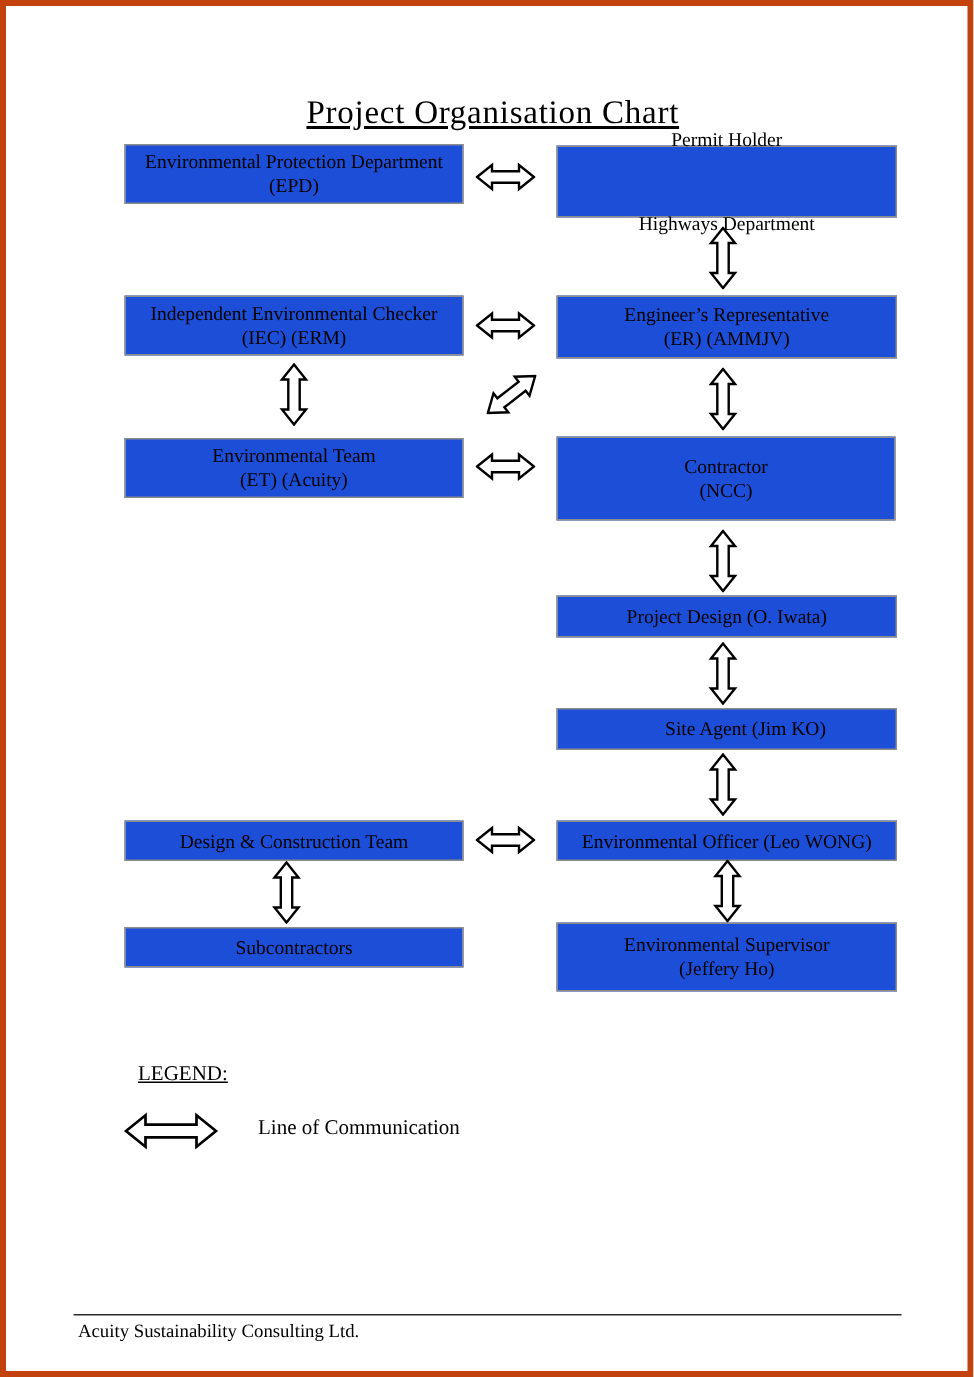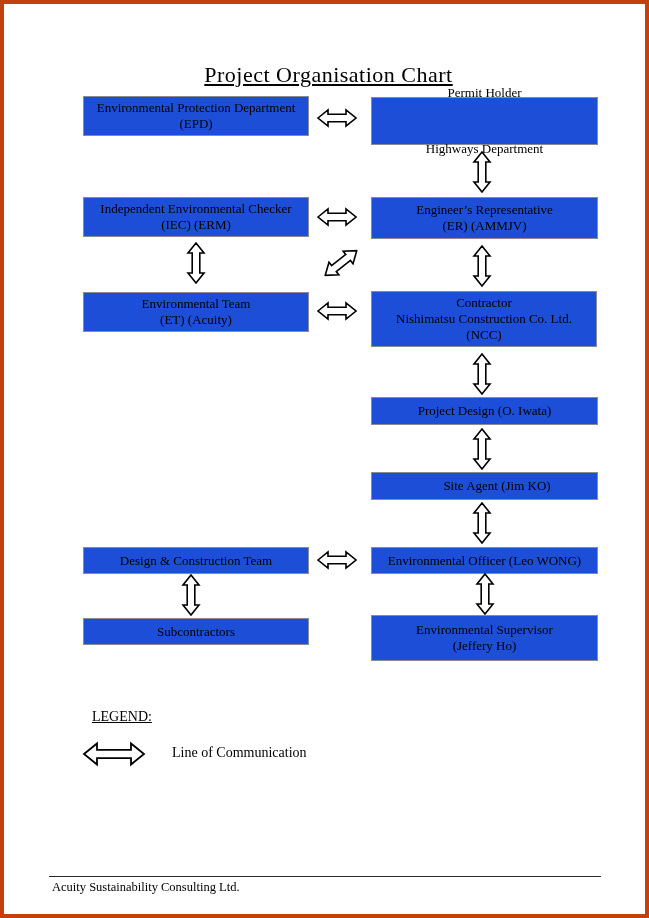--- a/index.html
+++ b/index.html
@@ -89,21 +89,20 @@
     <div>Engineer’s Representative</div>
     <div>(ER) (AMMJV)</div>
   </div>
 
   <div class="box" style="left:79px; top:288px; width:226px; height:40px;">
     <div>Environmental Team</div>
     <div>(ET) (Acuity)</div>
   </div>
   <div class="box" style="left:367px; top:287px; width:226px; height:56px;">
     <div>Contractor</div>
-    <div>Nishimatsu Construction Co. Ltd.</div>
     <div>(NCC)</div>
   </div>
 
   <div class="box" style="left:367px; top:393px; width:227px; height:28px;">
     <div>Project Design (O. Iwata)</div>
   </div>
   <div class="box" style="left:367px; top:468px; width:227px; height:28px;padding-left:29px;">
     <div>Site Agent (Jim KO)</div>
   </div>
 

